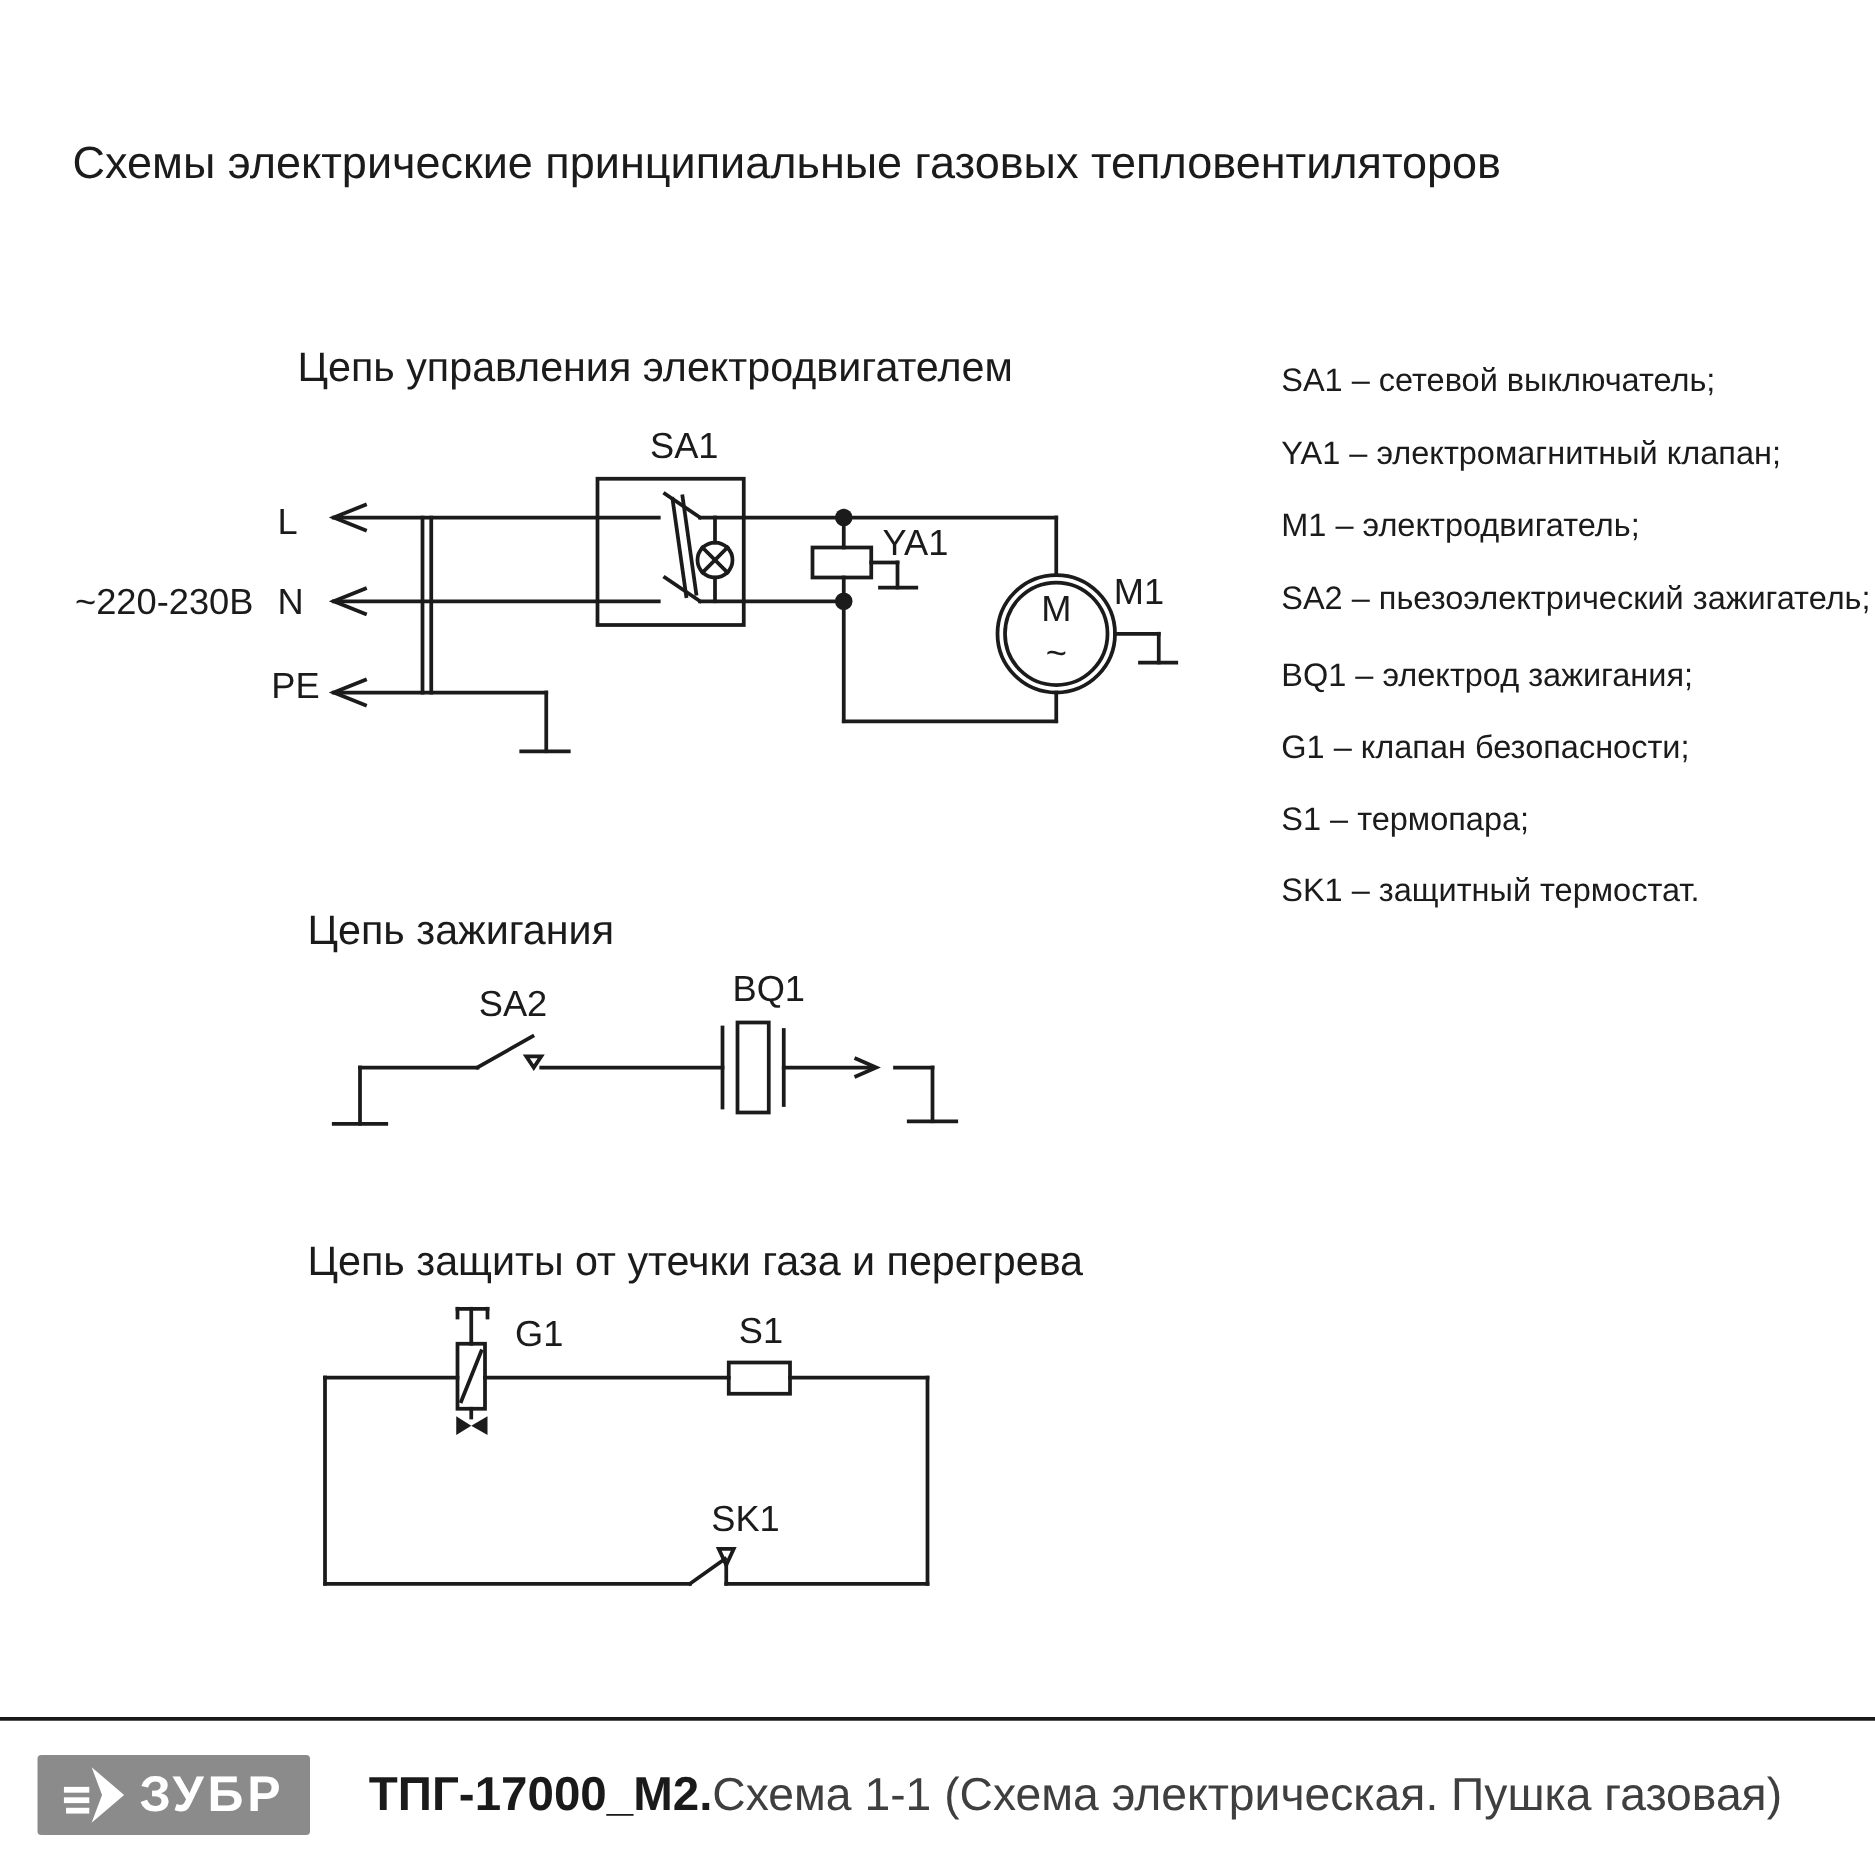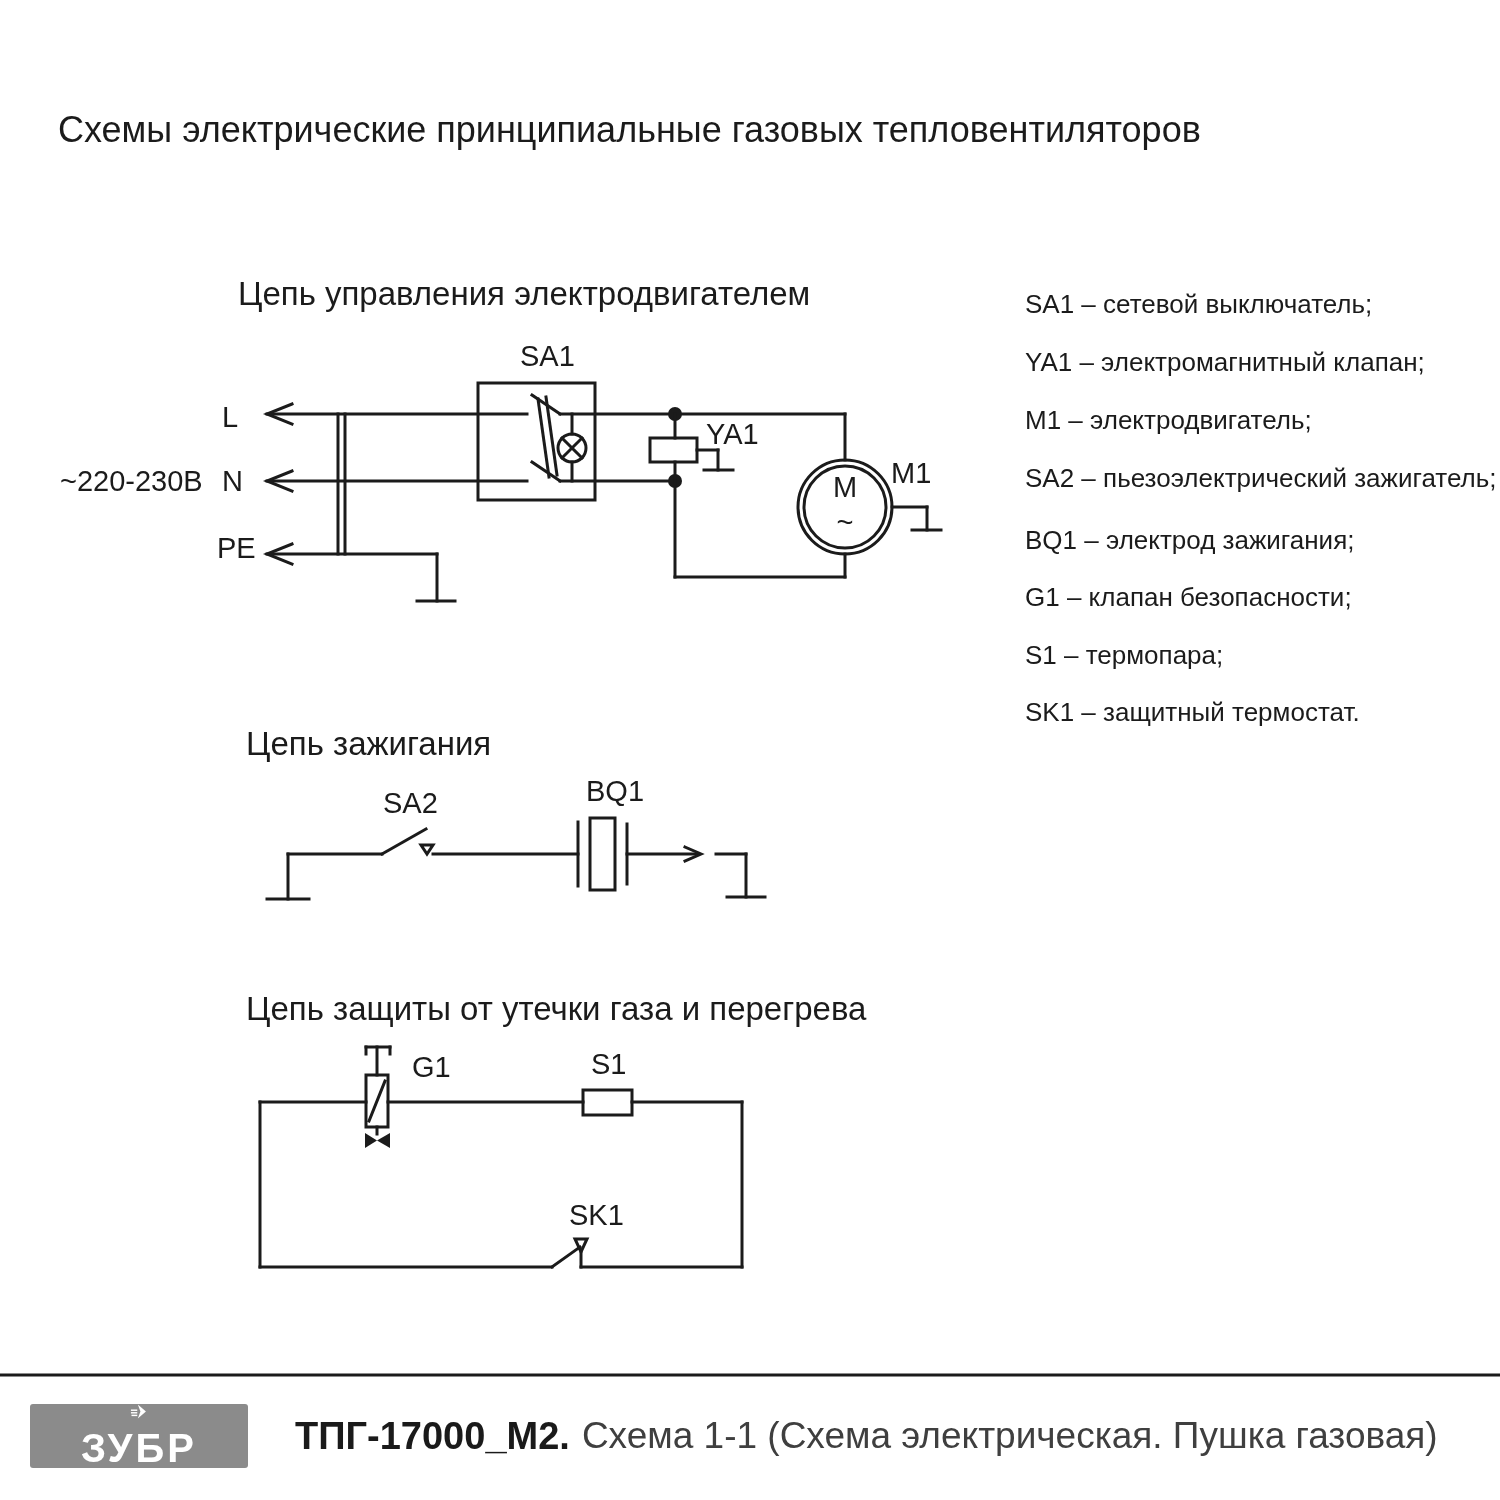--- a/index.html
+++ b/index.html
@@ -11,25 +11,25 @@
   svg.schematic .fill{fill:#1b1b1b;stroke:none;}
   text{fill:#1b1b1b;font-family:"Liberation Sans", sans-serif;stroke:none;}
   .t-page{font-size:36px;}
   .t-circuit{font-size:33px;}
   .t-label{font-size:29px;}
   .t-legend{font-size:26px;}
   .mid{text-anchor:middle;}
   
   .footer{position:absolute;left:30px;top:1404px;height:64px;display:flex;align-items:center;}
   .logo{width:218px;height:64px;background:#8b8b8b;border-radius:3px;display:flex;
-        align-items:center;justify-content:center;gap:9px;flex-direction:column;}
+        align-items:center;justify-content:center;gap:9px;}
   .logo-text{color:#ffffff;font-size:40px;font-weight:bold;letter-spacing:3px;line-height:1;}
   .caption-wrap{margin-left:47px;display:flex;align-items:flex-start;white-space:nowrap;}
   .model{font-size:38px;font-weight:bold;color:#1a1a1a;}
-  .caption{font-size:37px;font-weight:normal;color:#3f3f3f;margin-left:12px;}
+  .caption{font-size:37px;font-weight:normal;color:#3f3f3f;}
 </style>
 </head>
 <body>
 
 <div class="page">
 
   <svg class="schematic" width="1500" height="1500" viewBox="0 0 1500 1500">
 
     <text class="t-page" x="58" y="142">Схемы электрические принципиальные газовых тепловентиляторов</text>
 

